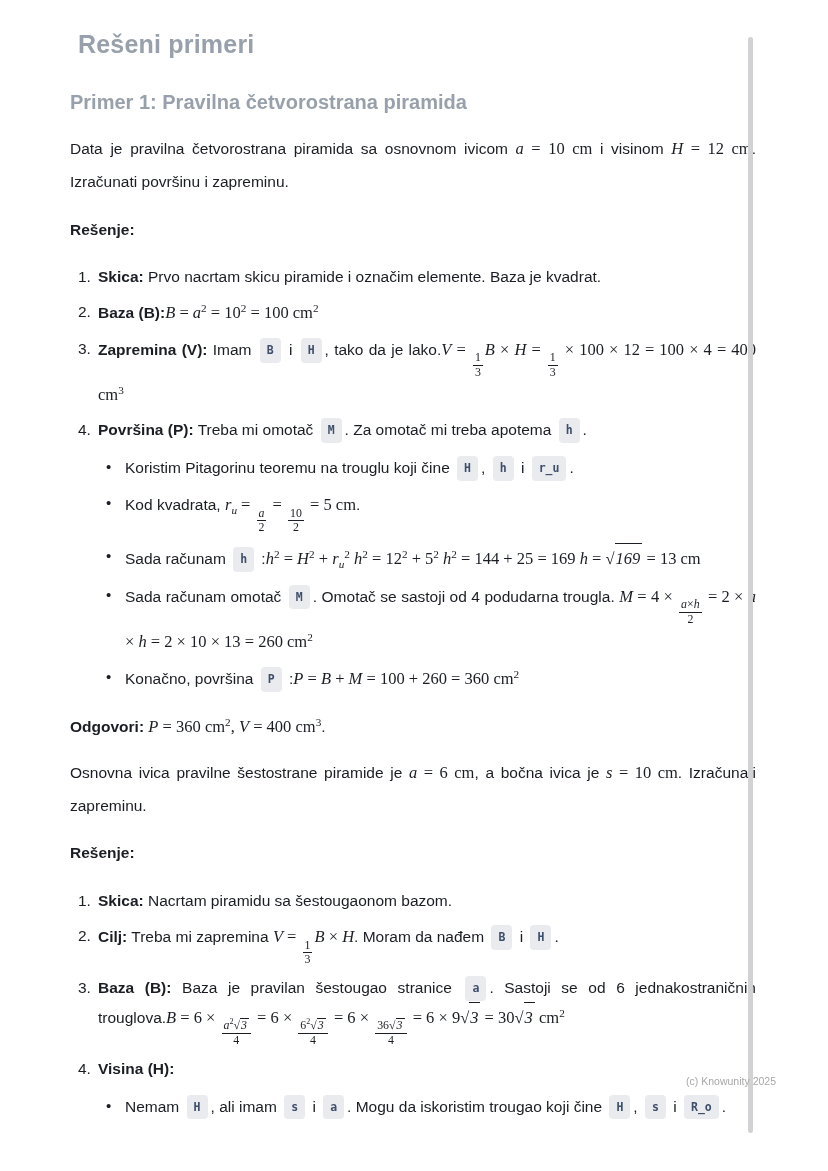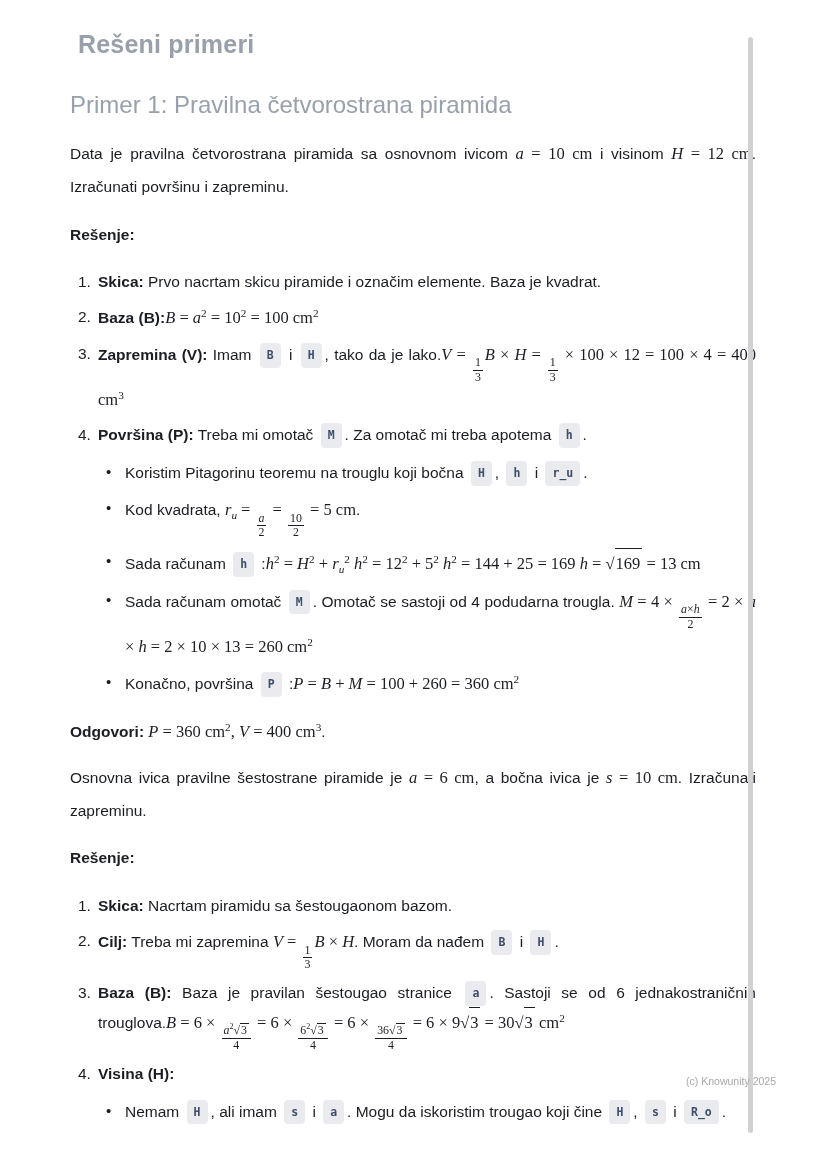--- a/index.html
+++ b/index.html
@@ -12,21 +12,21 @@
   }
   html,body{margin:0;padding:0;background:#ffffff;}
   body{
     width:828px;height:1171px;position:relative;overflow:hidden;
     font-family:"Liberation Sans","DejaVu Sans",sans-serif;
     color:var(--body);
   }
   .page{position:absolute;inset:0;}
   .content{position:absolute;left:70px;top:30px;width:686px;}
   .h1{font-size:25px;font-weight:700;color:var(--heading);margin:0 0 32px 8px;letter-spacing:.2px;}
-  .h2{font-size:24px;font-weight:400;color:var(--heading);margin:30px 0 18px 0;}
+  .h2{font-size:20px;font-weight:700;color:var(--heading);margin:30px 0 18px 0;}
   .p{font-size:15.5px;line-height:2.05;text-align:justify;margin:8px 0;}
   .p.pb{text-align:left;margin:16px 0 12px 0;}
   .bd{font-weight:700;margin-top:12px;}
   .ol{margin:18px 0 6px 0;}
   .li{position:relative;padding-left:28px;font-size:15.5px;line-height:1.8;margin-bottom:7px;text-align:justify;}
   .linum{position:absolute;left:8px;top:0;}
   .ul{margin-top:10px;}
   .bli{position:relative;padding-left:27px;margin-bottom:8px;text-align:justify;}
   .bdot{position:absolute;left:8px;top:-1px;font-size:15px;}
   .code{
@@ -37,21 +37,21 @@
     white-space:nowrap;display:inline-block;transform:translateY(-1px);
   }
   .math{font-family:"Liberation Serif","DejaVu Serif",serif;font-size:16.5px;}
   .mi{font-style:italic;}
   .math sup,.math sub{font-size:.68em;line-height:1;}
   .fr{display:inline-flex;flex-direction:column;align-items:center;vertical-align:-.55em;font-size:.72em;line-height:1.15;margin:0 2px;}
   .fn{border-bottom:1px solid currentColor;padding:0 2px;}
   .fd{padding:0 2px;}
   .sq{display:inline-block;white-space:nowrap;}
   .sqr{display:inline-block;}
-  .sqv{display:inline-block;border-top:1px solid currentColor;padding:0 2px 0 1px;}
+  .sqv{display:inline-block;border-top:1px solid currentColor;padding:0 2px 0 1px;font-style:italic;}
   .footer{position:absolute;top:1075px;right:52px;font-size:10.5px;color:var(--footer);}
   .scrollbar{position:absolute;left:748px;top:37px;width:5px;height:1096px;border-radius:3px;background:var(--scrollbar);}
 </style>
 </head>
 <body>
 
 <div class="page">
   <div class="content" id="blocks">
       <div class="h1">Rešeni primeri</div>
       <div class="h2">Primer 1: Pravilna četvorostrana piramida</div>
@@ -74,21 +74,21 @@
               </span><span class="mi">B</span><span> × </span><span class="mi">H</span><span> = </span><span class="fr">
                 <span class="fn"><span>1</span></span>
                 <span class="fd"><span>3</span></span>
               </span><span> × 100 × 12 = 100 × 4 = 400 </span><span>cm</span><sup><span>3</span></sup></span></div>
         </div>
         <div class="li">
           <span class="linum">4.</span>
           <div class="licontent"><span class="bd">Površina (P):</span><span class="tx"> Treba mi omotač </span><span class="code">M</span><span class="tx">. Za omotač mi treba apotema </span><span class="code">h</span><span class="tx">.</span><div class="ul">
               <div class="bli">
                 <span class="bdot">•</span>
-                <div class="blicontent"><span class="tx">Koristim Pitagorinu teoremu na trouglu koji bočna </span><span class="code">H</span><span class="tx">, </span><span class="code">h</span><span class="tx"> i </span><span class="code">r_u</span><span class="tx">.</span></div>
+                <div class="blicontent"><span class="tx">Koristim Pitagorinu teoremu na trouglu koji čine </span><span class="code">H</span><span class="tx">, </span><span class="code">h</span><span class="tx"> i </span><span class="code">r_u</span><span class="tx">.</span></div>
               </div>
               <div class="bli">
                 <span class="bdot">•</span>
                 <div class="blicontent"><span class="tx">Kod kvadrata, </span><span class="math"><span class="mi">r</span><sub><span class="mi">u</span></sub><span> = </span><span class="fr">
                       <span class="fn"><span class="mi">a</span></span>
                       <span class="fd"><span>2</span></span>
                     </span><span> = </span><span class="fr">
                       <span class="fn"><span>10</span></span>
                       <span class="fd"><span>2</span></span>
                     </span><span> = 5 </span><span>cm</span></span><span class="tx">.</span></div>

